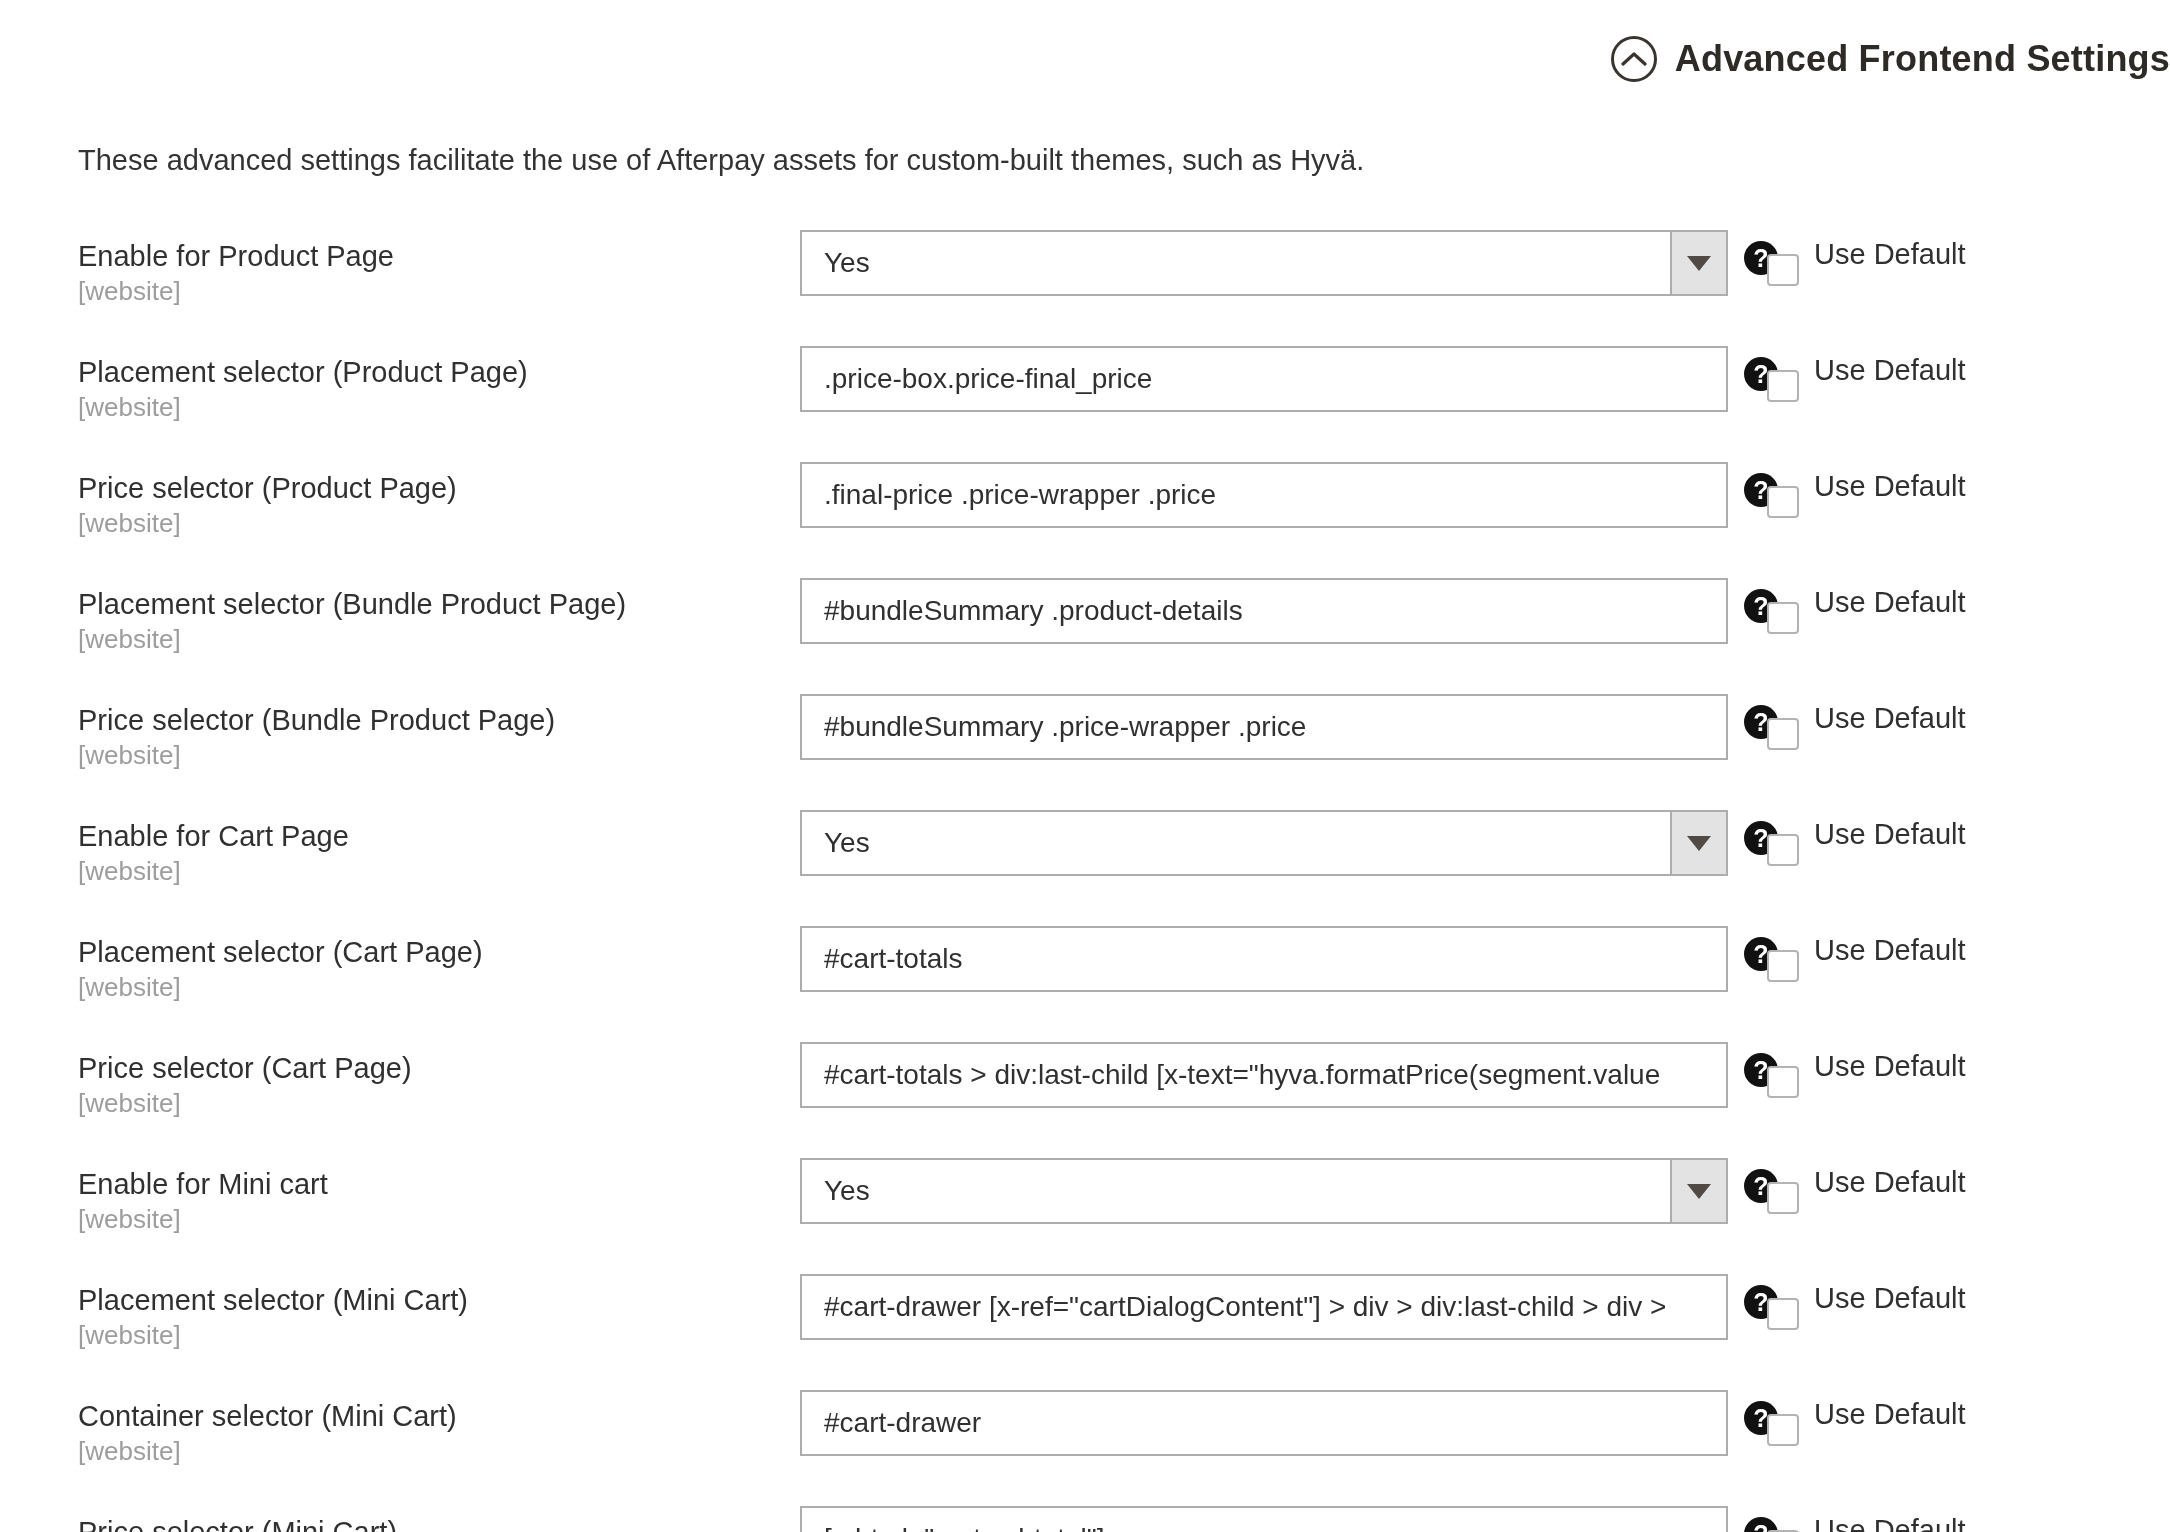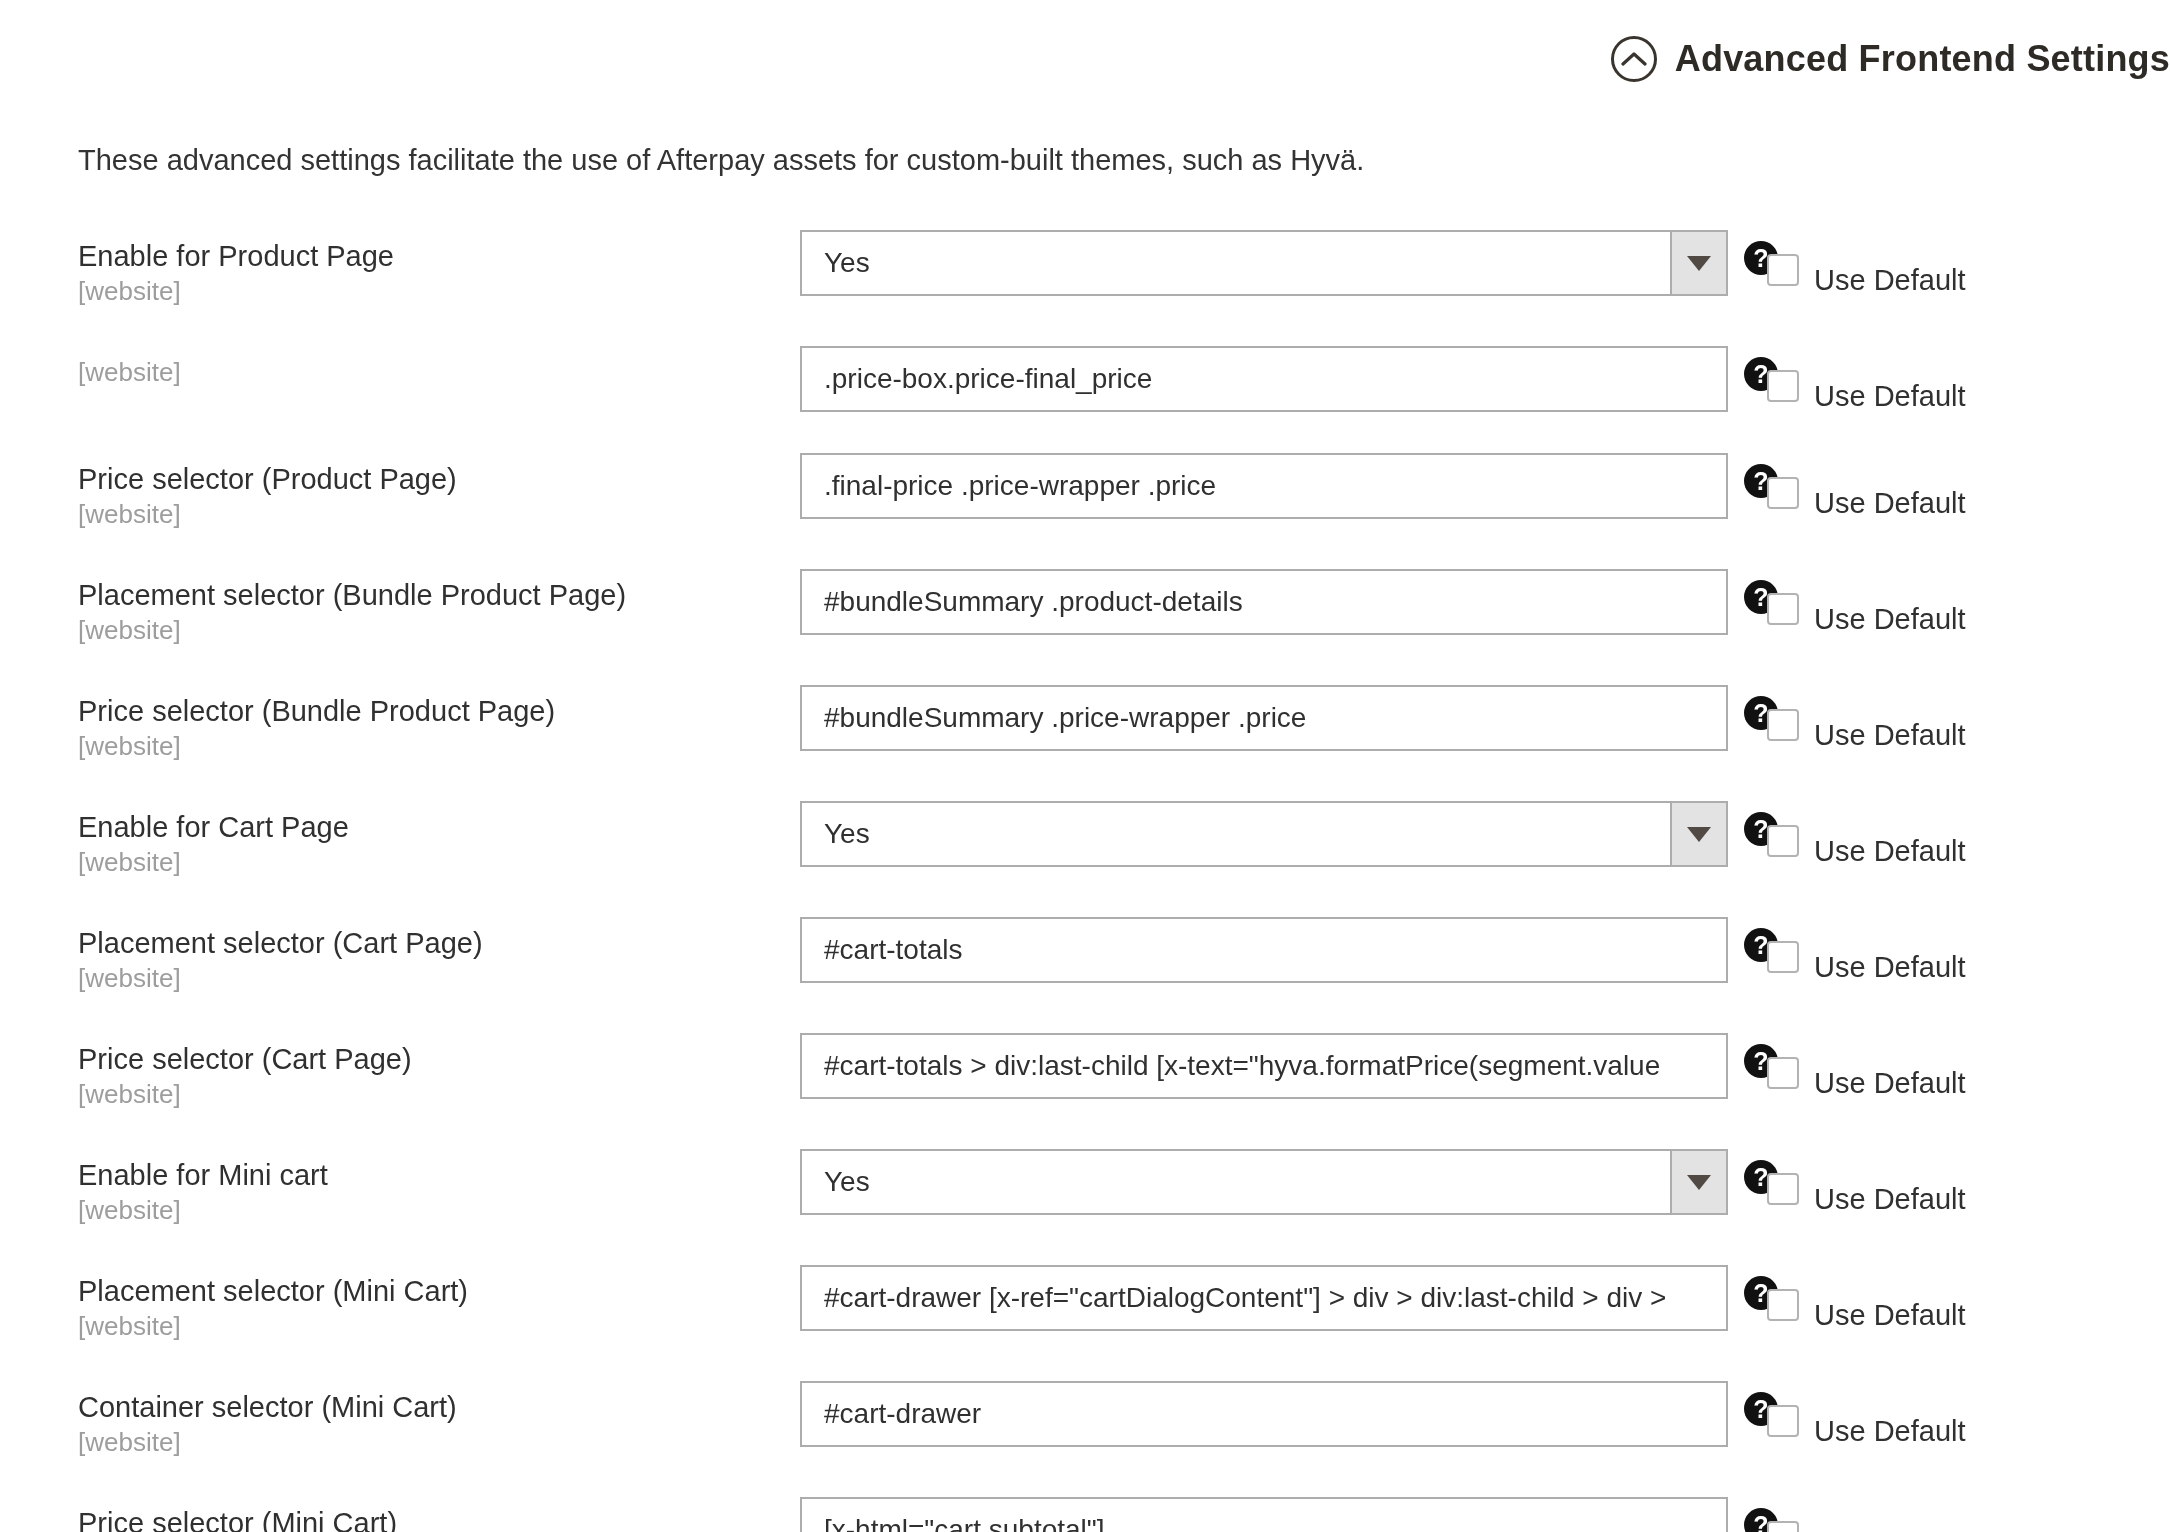--- a/index.html
+++ b/index.html
@@ -76,21 +76,21 @@
     font-size: 25px; font-weight: 700; line-height: 34px; text-align: center;
     cursor: pointer;
   }
   .use-default-checkbox {
     position: absolute; left: 23px; top: 24px;
     width: 32px; height: 32px;
     border: 2px solid #b3b3b3; border-radius: 4px; background: #ffffff;
     cursor: pointer;
   }
   .use-default-label {
-    position: absolute; left: 70px; top: 32px;
+    position: absolute; left: 70px; top: 6px;
     font-size: 29px; line-height: 36px; color: #303030; cursor: pointer;
     white-space: nowrap;
   }
 </style>
 </head>
 <body>
 
 <div class="page">
 
   <div class="section-header">
@@ -119,20 +119,21 @@
           </div>
         </div>
         <div class="after-col">
           <span class="help-icon">?</span>
           <span class="use-default-checkbox" role="checkbox" aria-checked="false"></span>
           <label class="use-default-label">Use Default</label>
         </div>
       </div>
       <div class="row">
         <div class="label-col">
+          <label class="field-label">Placement selector (Product Page)</label>
           <span class="scope">[website]</span>
         </div>
         <div class="control-col"><input type="text" class="text-input" value=".price-box.price-final_price" style=""></div>
         <div class="after-col">
           <span class="help-icon">?</span>
           <span class="use-default-checkbox" role="checkbox" aria-checked="false"></span>
           <label class="use-default-label">Use Default</label>
         </div>
       </div>
       <div class="row">

